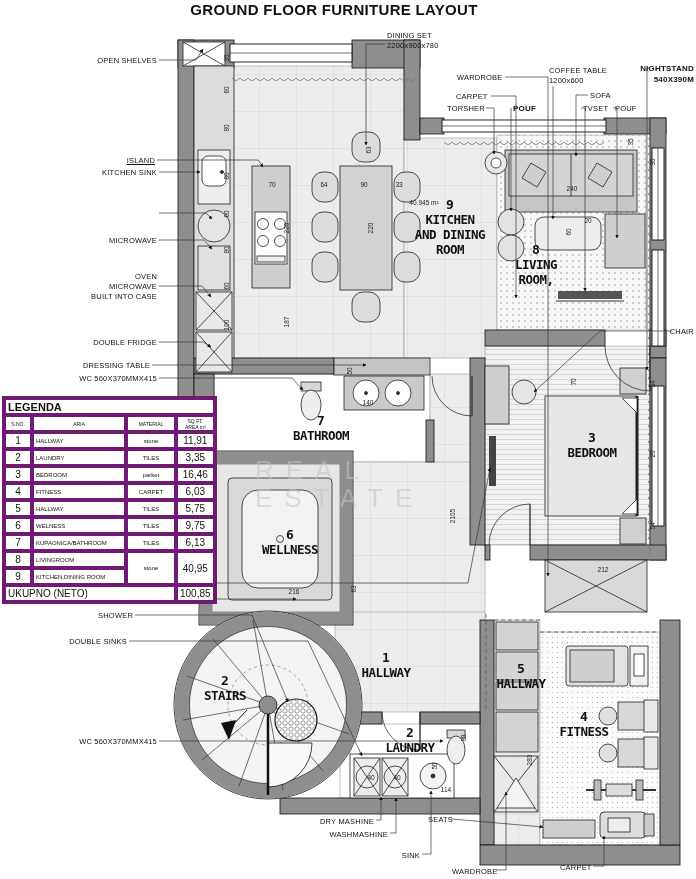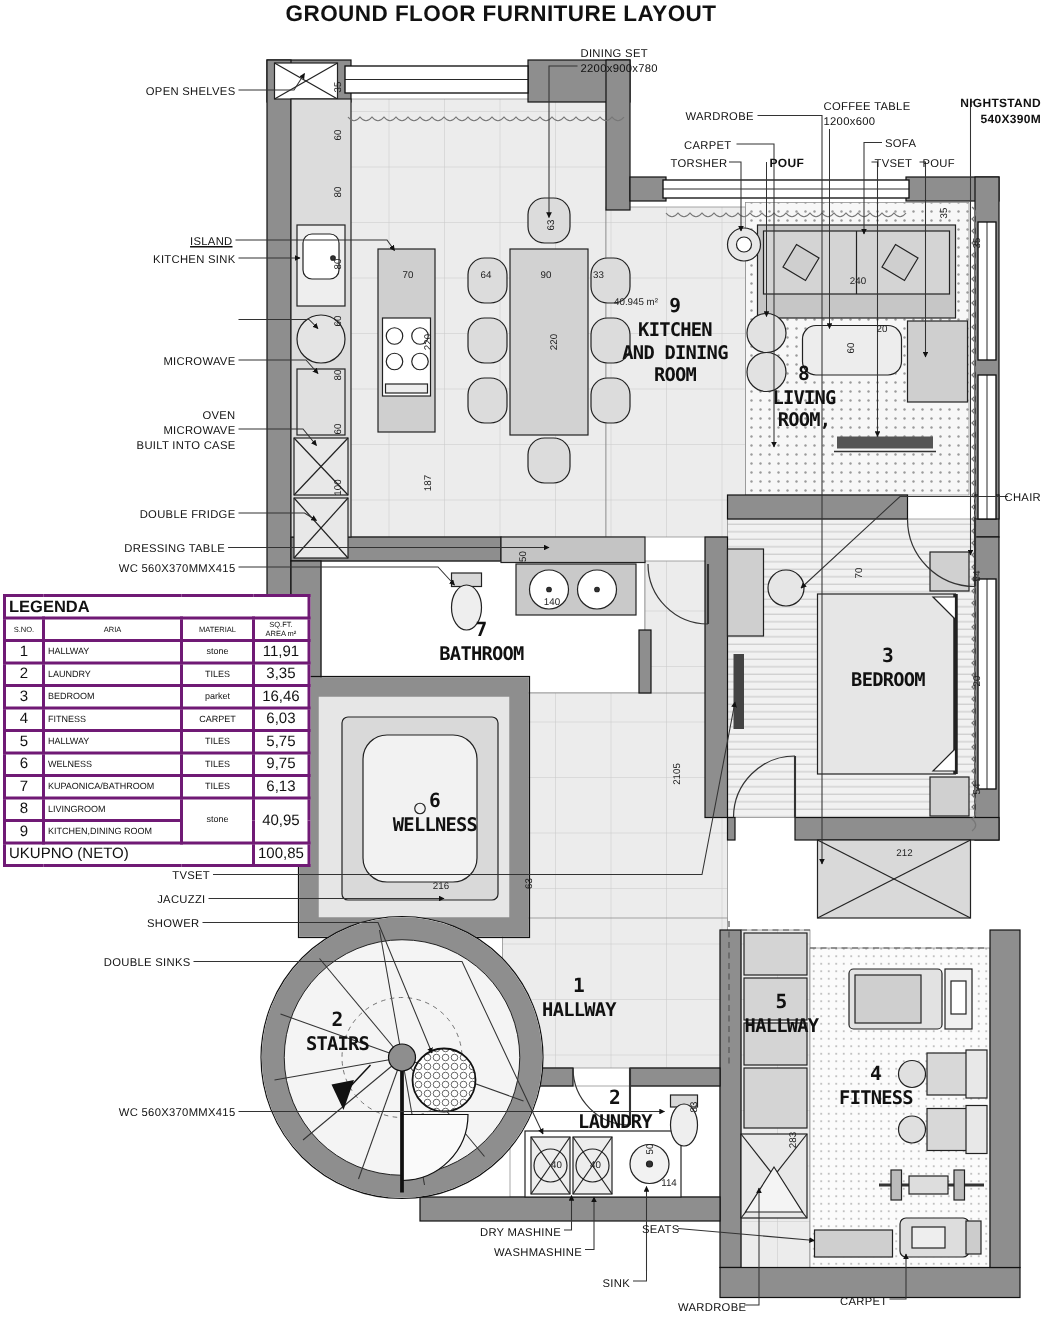--- a/index.html
+++ b/index.html
@@ -21,21 +21,21 @@
        transform:translate(-50%,-50%);white-space:nowrap}
   .dim.v{transform:translate(-50%,-50%) rotate(-90deg)}
   .wm1{position:absolute;left:350px;top:352px;transform:translateX(-50%);
        font:700 100px/100px "Liberation Sans",sans-serif;color:rgba(185,185,185,.45);
        letter-spacing:20px;pointer-events:none}
   .wm2{position:absolute;left:402px;top:456px;transform:translateX(-50%);
        font:400 26px/28px "Liberation Sans",sans-serif;color:rgba(195,195,195,.55);
        letter-spacing:12px;pointer-events:none}
   table.legend{position:absolute;left:2px;top:396px;border-collapse:collapse;background:#fff;
        border:1.5px solid #111;font-family:"Liberation Sans",sans-serif;color:#111}
-  table.legend td{border:2px solid #701a75;padding:0 2px;height:13px}
+  table.legend td{border:4px solid #701a75;padding:0 2px;height:13px}
   td.lgt{font-size:11px;font-weight:700;border-bottom:1.5px solid #111}
   td.lgh{font-size:5px;text-align:center;white-space:pre-line;line-height:6px}
   td.no{font-size:10px;text-align:center;width:20px}
   td.aria{font-size:6px;width:86px}
   td.mat{font-size:6px;text-align:center;width:42px}
   td.val{font-size:10px;text-align:center;width:26px}
   td.tot{font-size:10px}
 </style>
 </head>
 <body>
@@ -418,20 +418,21 @@
       <div class="dim" style="left: 603px; top: 569px;">212</div>
       <div class="dim v" style="left: 529px; top: 760px;">283</div>
       <div class="dim" style="left: 446px; top: 789px;">114</div>
       <div class="dim v" style="left: 434px; top: 766px;">50</div>
       <div class="dim v" style="left: 463px; top: 738px;">83</div>
       <div class="dim" style="left: 371px; top: 777px;">40</div>
       <div class="dim" style="left: 397px; top: 777px;">40</div>
       <div class="dim" style="left: 424px; top: 202px;">40.945 m²</div>
     </div>
 
+  <div class="wm2">REAL ESTATE</div>
 
   <table class="legend" id="legend">
       <tbody>
         <tr>
           <td class="lgt" colspan="4">LEGENDA</td>
         </tr>
         <tr>
           <td class="lgh">S.NO.</td>
           <td class="lgh">ARIA</td>
           <td class="lgh">MATERIAL</td>

